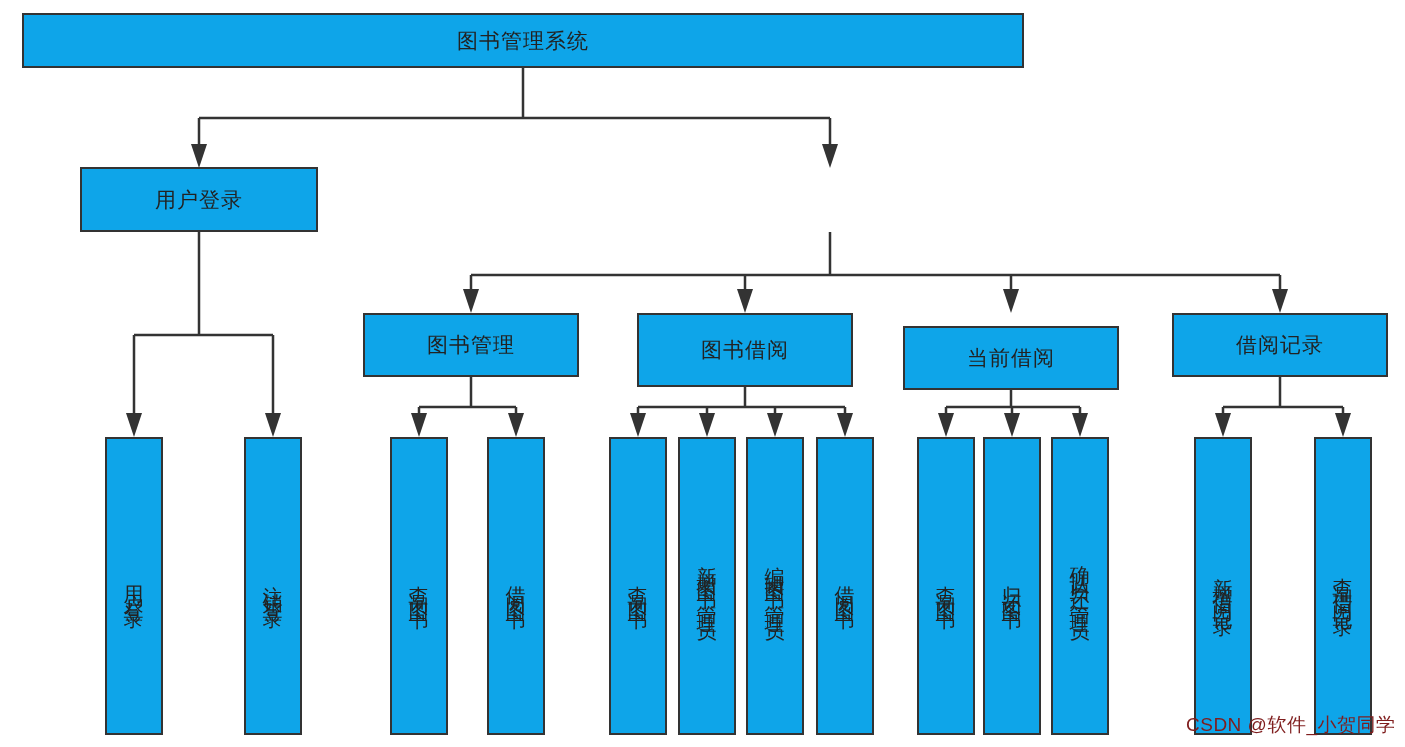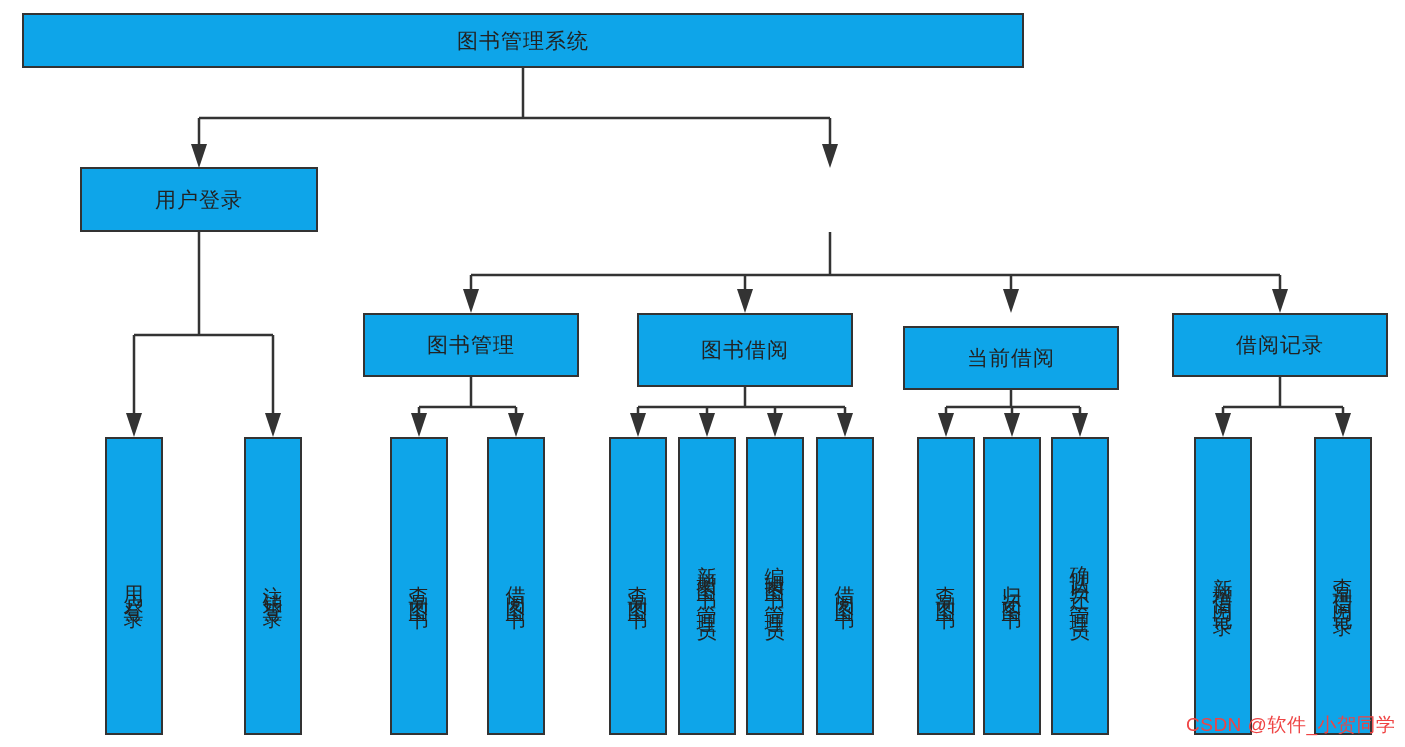--- a/index.html
+++ b/index.html
@@ -29,21 +29,21 @@
   }
   .leaf .vtxt{
     writing-mode:vertical-rl;
     letter-spacing:0.40em;
     line-height:1.1;
   }
   #watermark{
     position:absolute;
     left:1186px;top:712px;
     font-size:19px;
-    color:#ef4444;
+    color:#7f1d1d;
     letter-spacing:0.5px;
     white-space:nowrap;
   }
 </style>
 </head>
 <body>
 
 <div id="stage">
 
   <svg id="wires" width="1405" height="747" viewBox="0 0 1405 747">

